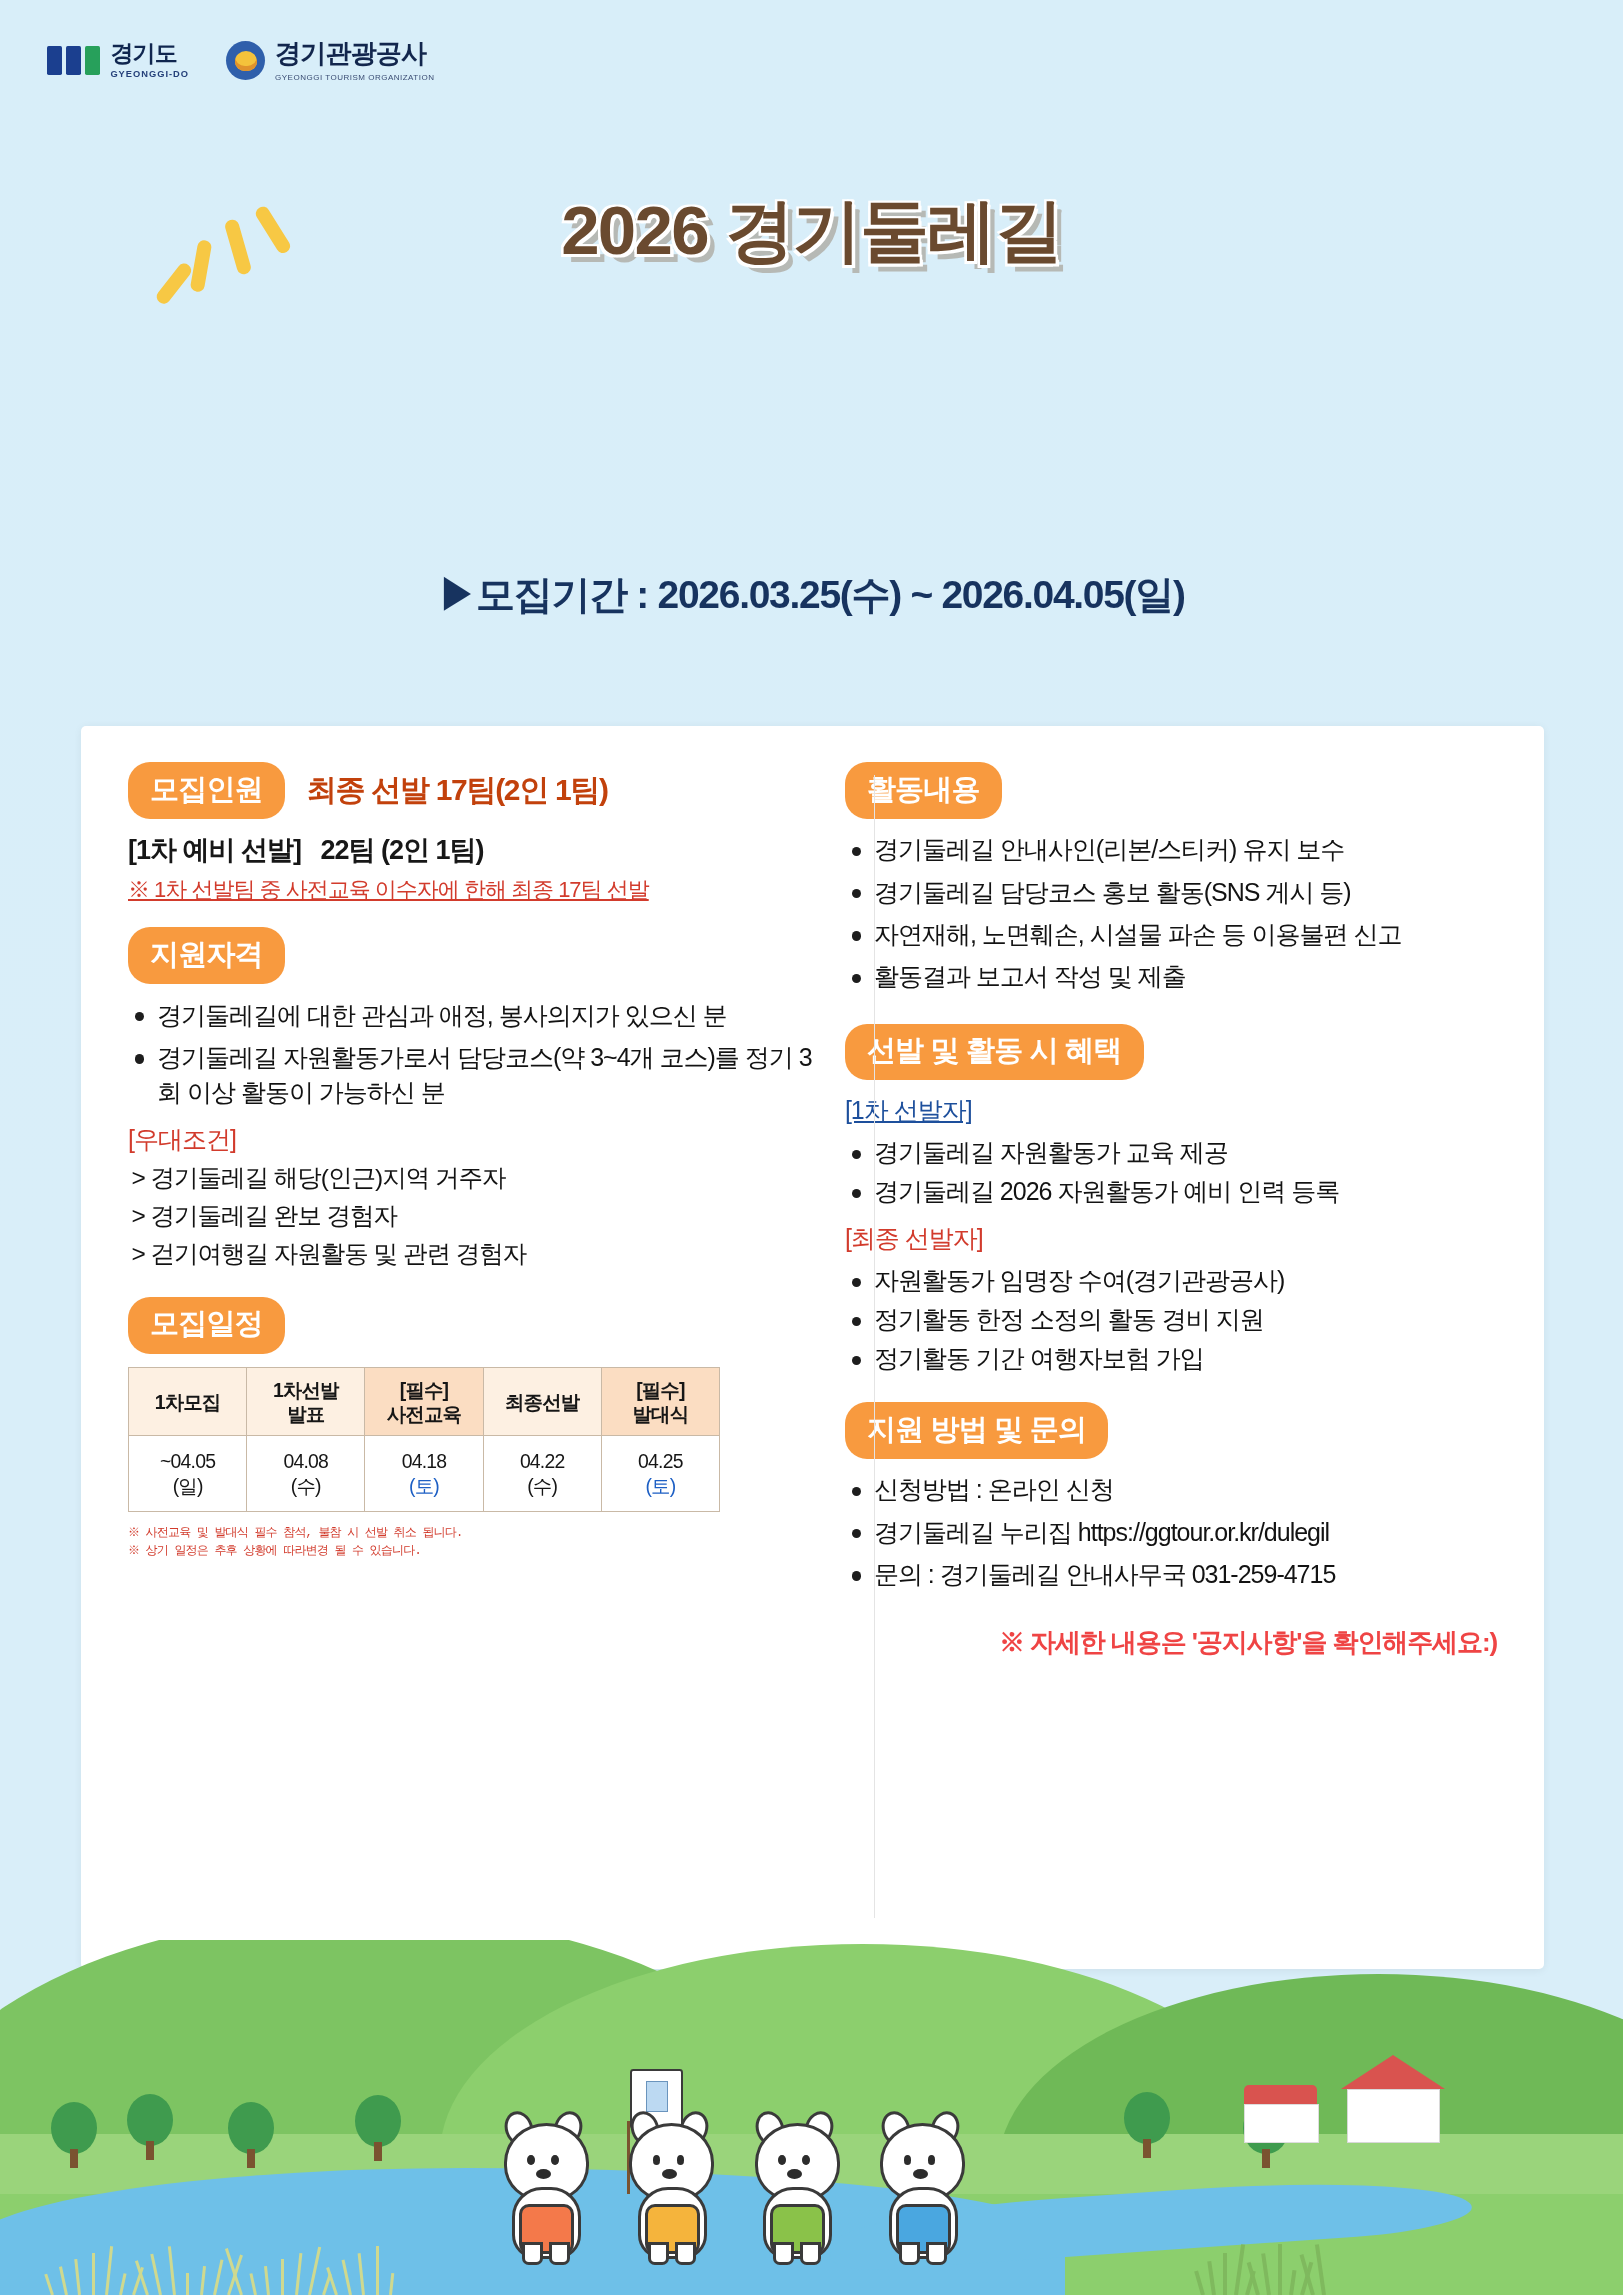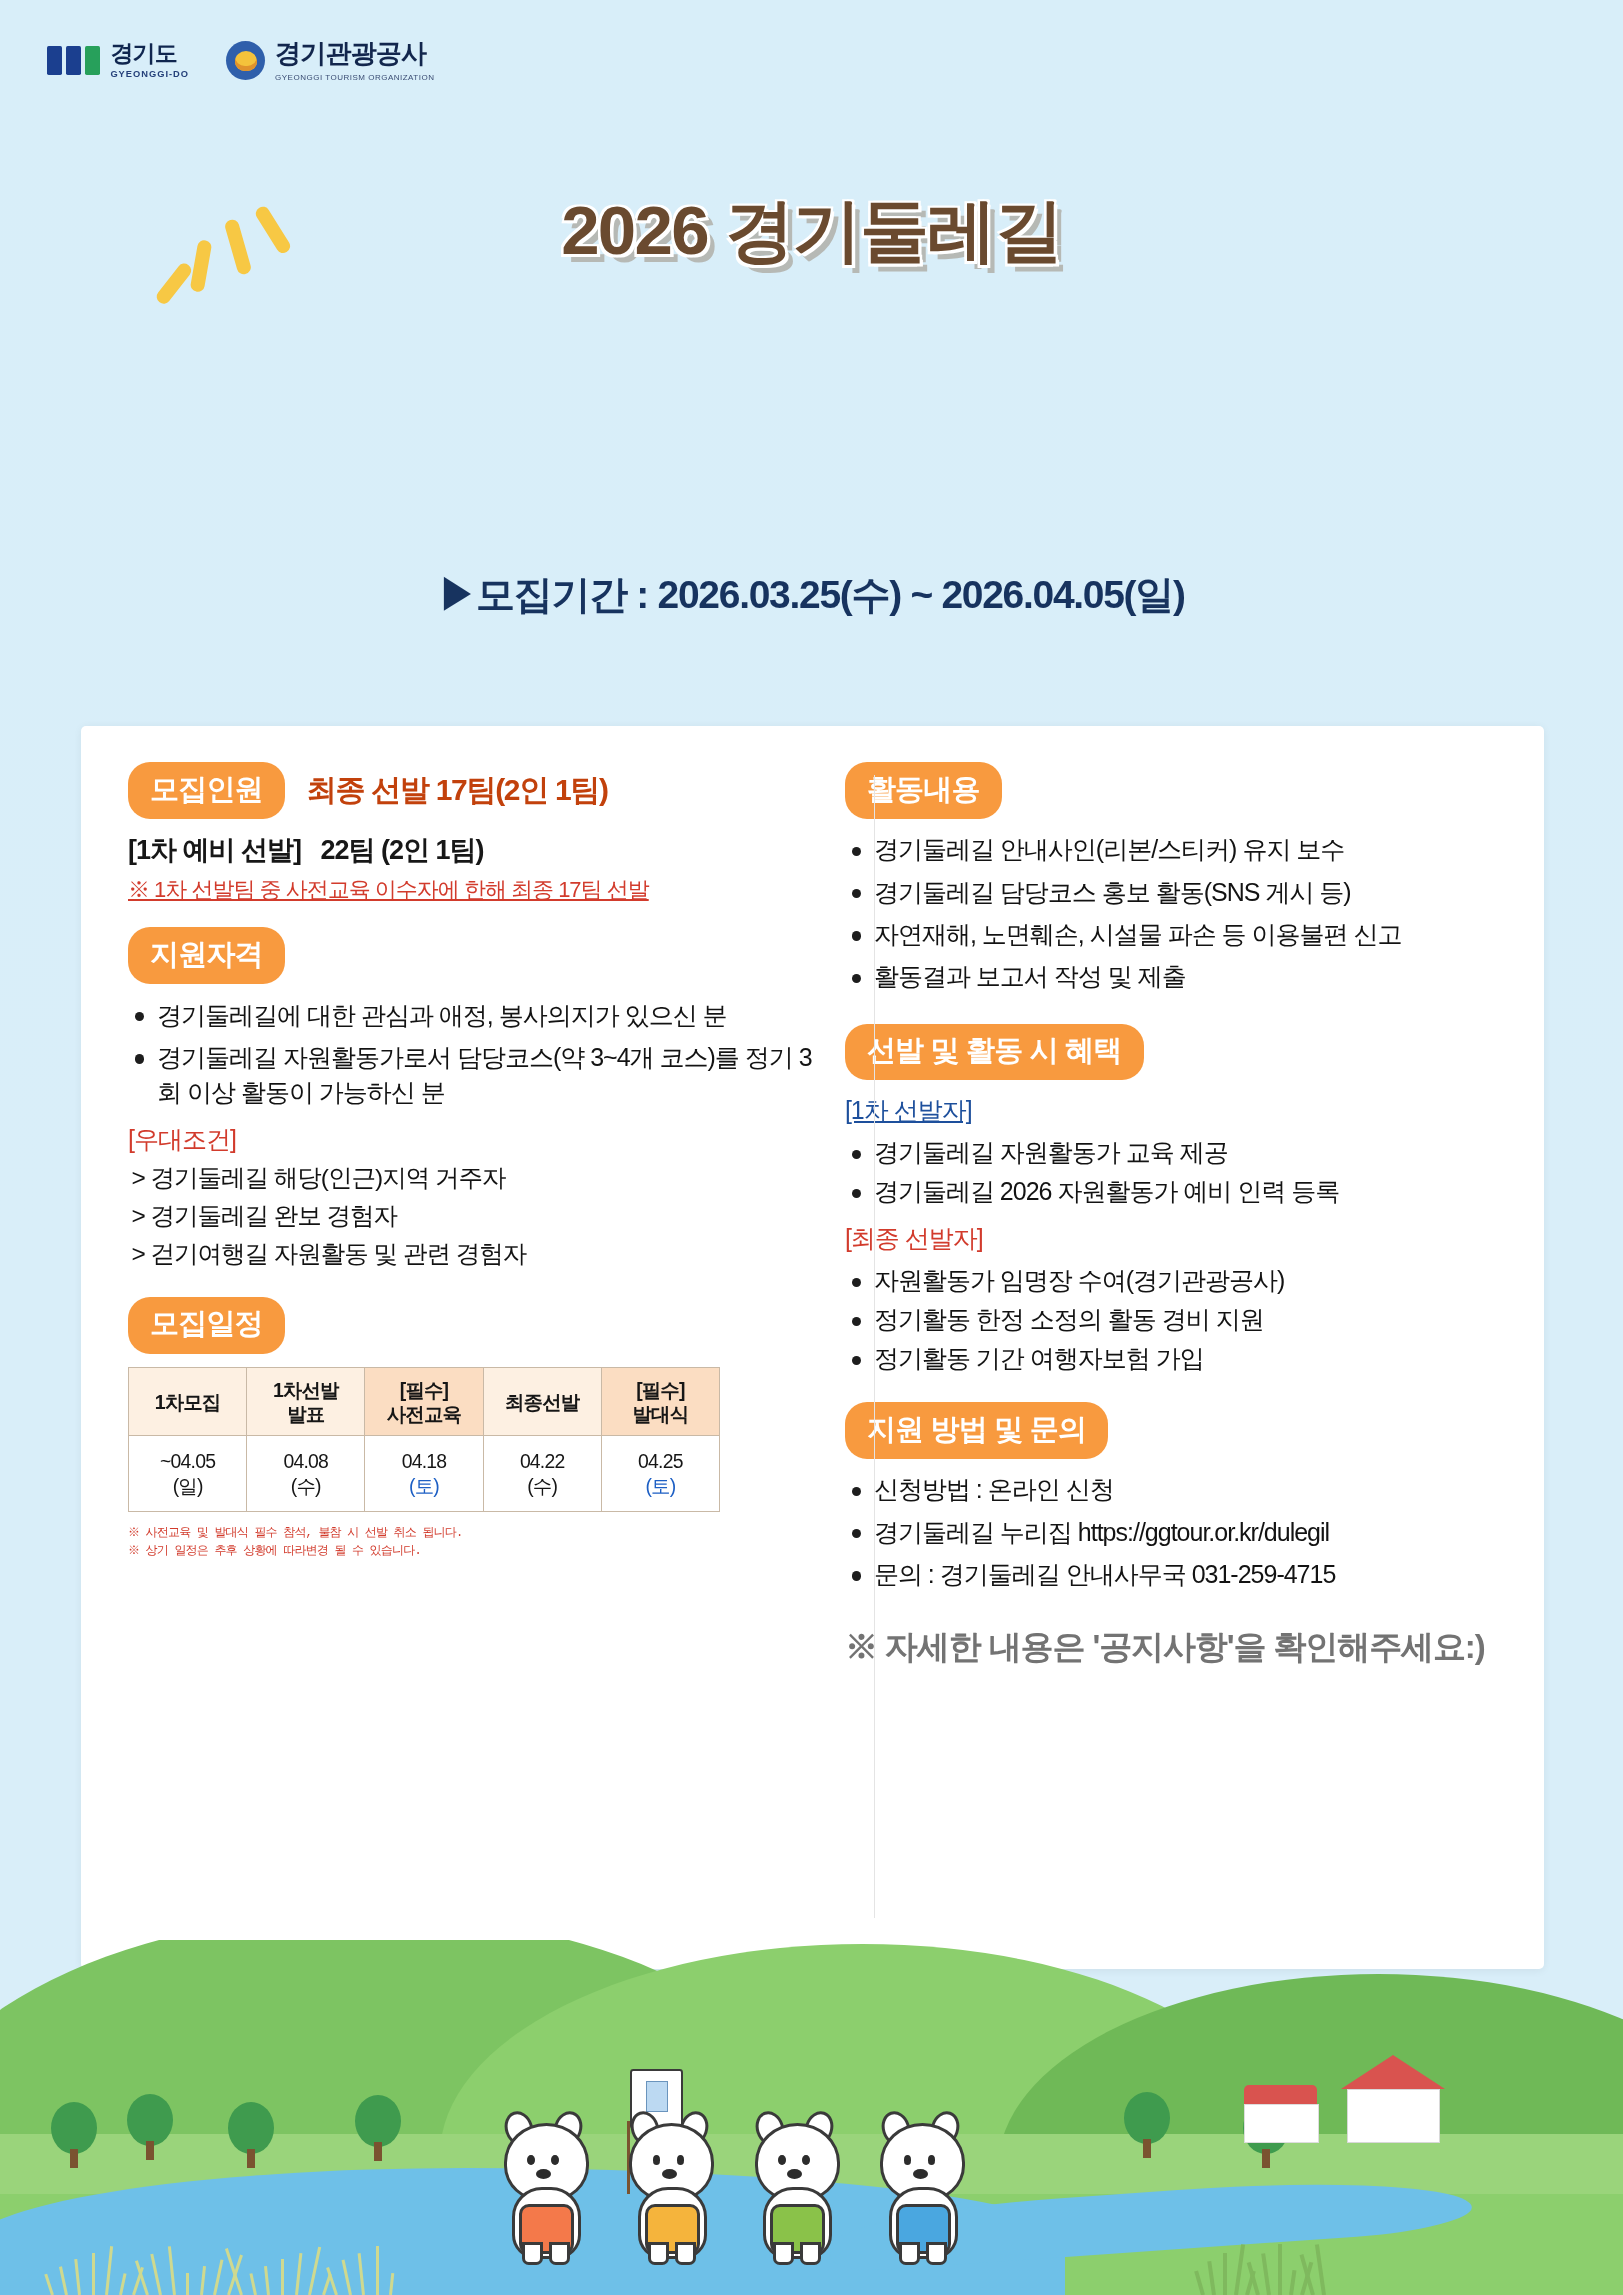--- a/index.html
+++ b/index.html
@@ -308,25 +308,25 @@
     color: #d23b2c;
     line-height: 1.5;
     font-family: Liberation Mono, monospace;
   }
   .tbl-note.grey { color: #d23b2c; }
 
   ul.bul.tight > li { margin-bottom: 3.4px; }
 
   .red-notice {
     margin-top: 32px;
-    font-size: 33px;
-    font-weight: bold;
-    color: #737373;
+    font-size: 26px;
+    font-weight: bold;
+    color: #ef4444;
     letter-spacing: -1.1px;
-    text-align: left;
+    text-align: right;
   }
 
   
   .scene {
     position: absolute;
     left: 0;
     bottom: 0;
     width: 1623px;
     height: 355px;
     overflow: hidden;

